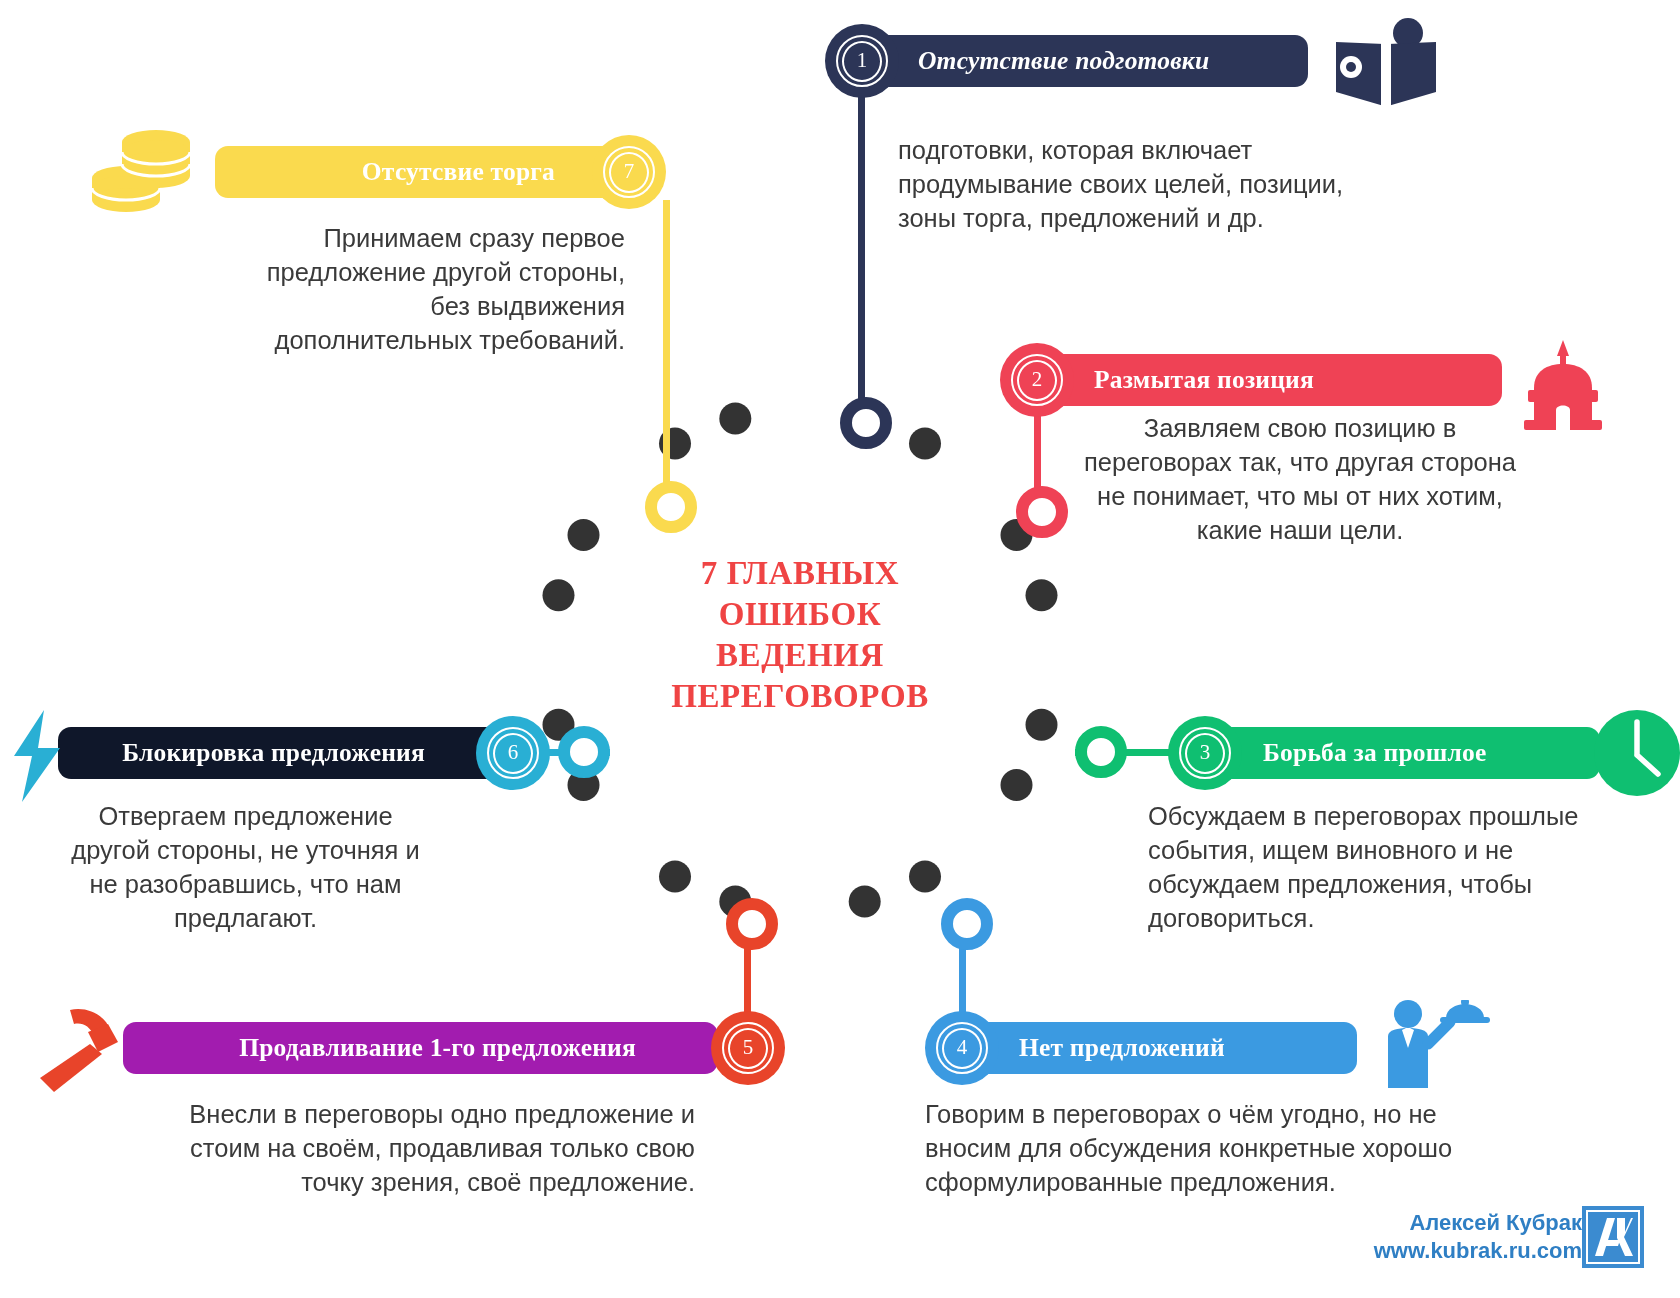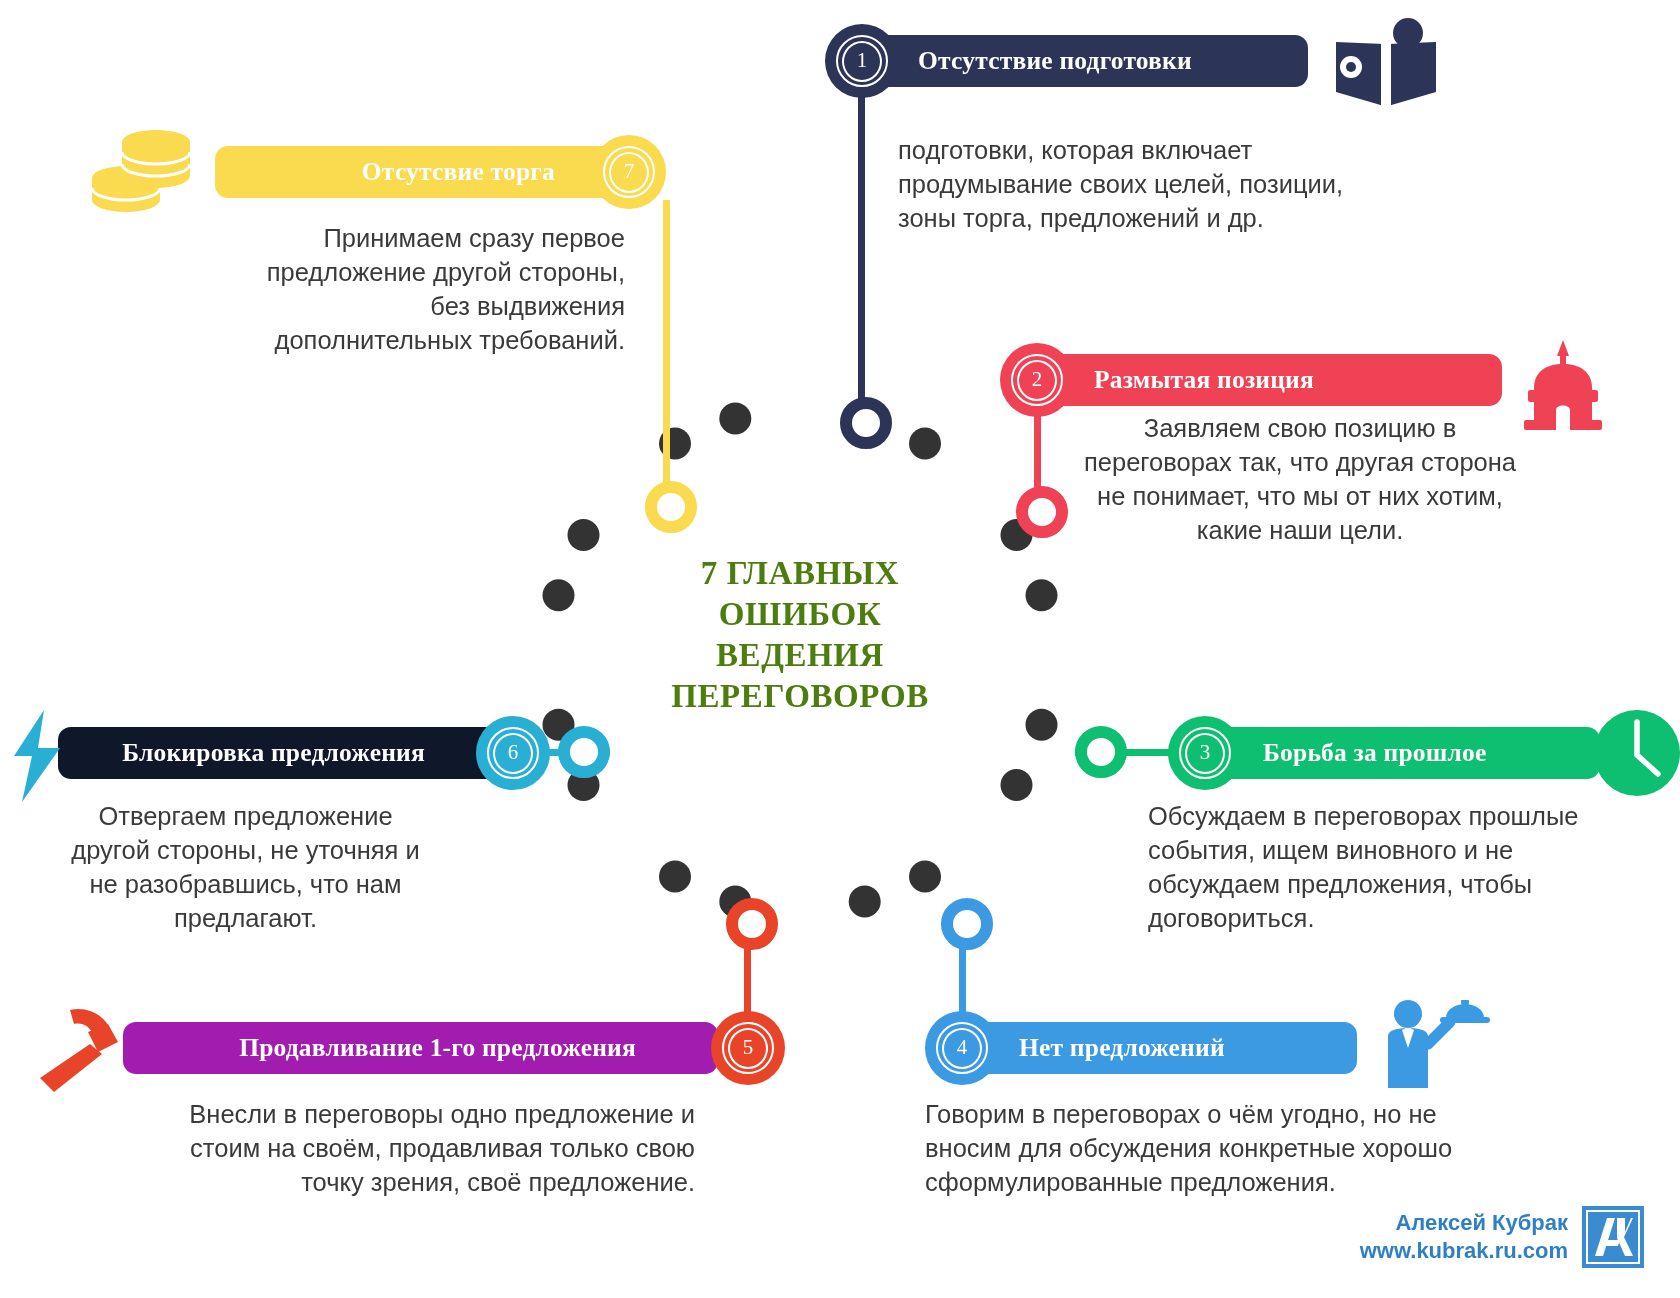--- a/index.html
+++ b/index.html
@@ -31,21 +31,21 @@
     position: absolute;
     left: 615px;
     top: 553px;
     width: 370px;
     text-align: center;
     font-family: "Liberation Serif", serif;
     font-weight: bold;
     font-size: 33px;
     line-height: 1.24;
     letter-spacing: 0.6px;
-    color: #4d7c0f;
+    color: #ef4444;
   }
   #center-title .line { display: block; white-space: nowrap; }
 
   
   .pill {
     position: absolute;
     height: 52px;
     border-radius: 13px;
     box-sizing: border-box;
     display: flex;
@@ -115,21 +115,20 @@
 
   .icon-box { position: absolute; }
 
   
   #footer {
     position: absolute;
     right: 36px;
     bottom: 30px;
     display: flex;
     align-items: center;
-    gap: 14px;
   }
   #footer-text {
     text-align: right;
     font-family: "Liberation Sans", sans-serif;
     font-weight: bold;
     font-size: 22px;
     line-height: 1.26;
     color: #2f7fc4;
   }
   #footer-logo {
@@ -174,21 +173,21 @@
     <span class="line">ОШИБОК</span>
     <span class="line">ВЕДЕНИЯ</span>
     <span class="line">ПЕРЕГОВОРОВ</span>
   </div>
 
   <div>
 
     <div class="stem" style="left:858px; top:96px; width:7px; height:330px; background:#2c3557;"></div>
     <div class="endring" style="left:840px; top:397px; border-color:#2c3557;"></div>
 
-    <div class="pill" style="left:838px; top:35px; width:470px; background:#2c3557; padding-left:80px;">
+    <div class="pill" style="left:838px; top:35px; width:470px; background:#2c3557; padding-left:80px;font-style:italic;">
       <span class="pill-label">Отсутствие подготовки</span>
     </div>
     <div class="knob" style="left:825px; top:24px; background:#2c3557;">
       <div class="ring-outer">
         <div class="ring-inner">1</div>
       </div>
     </div>
 
     <div class="icon-box" style="left:1325px; top:18px;">
       <svg width="118" height="95" viewBox="0 0 118 95">

